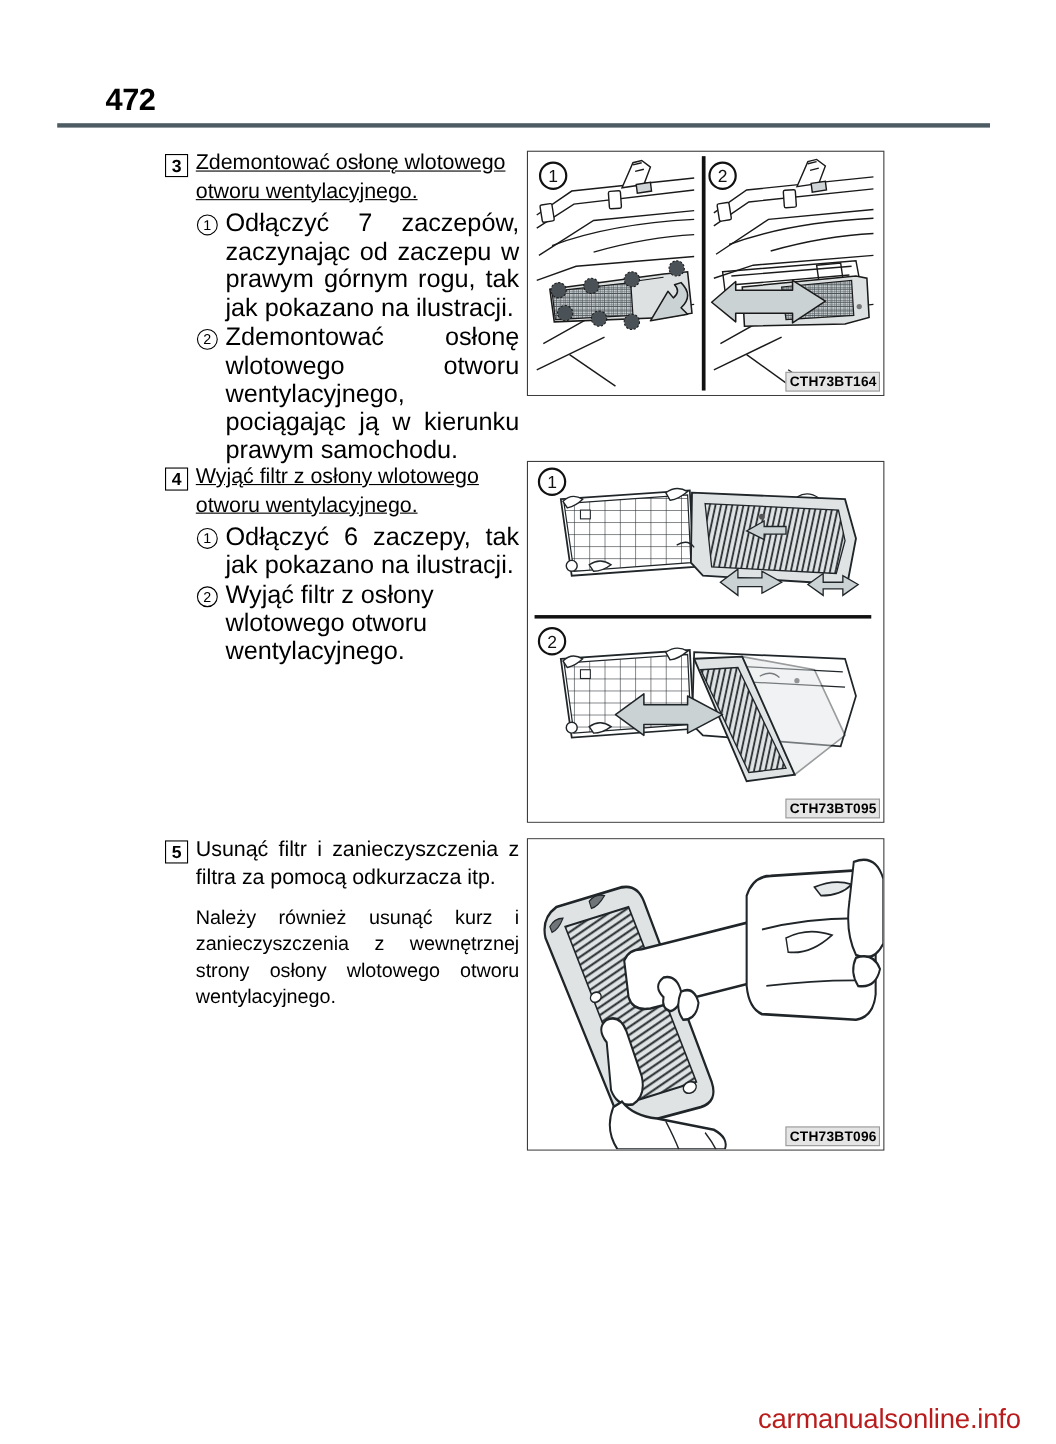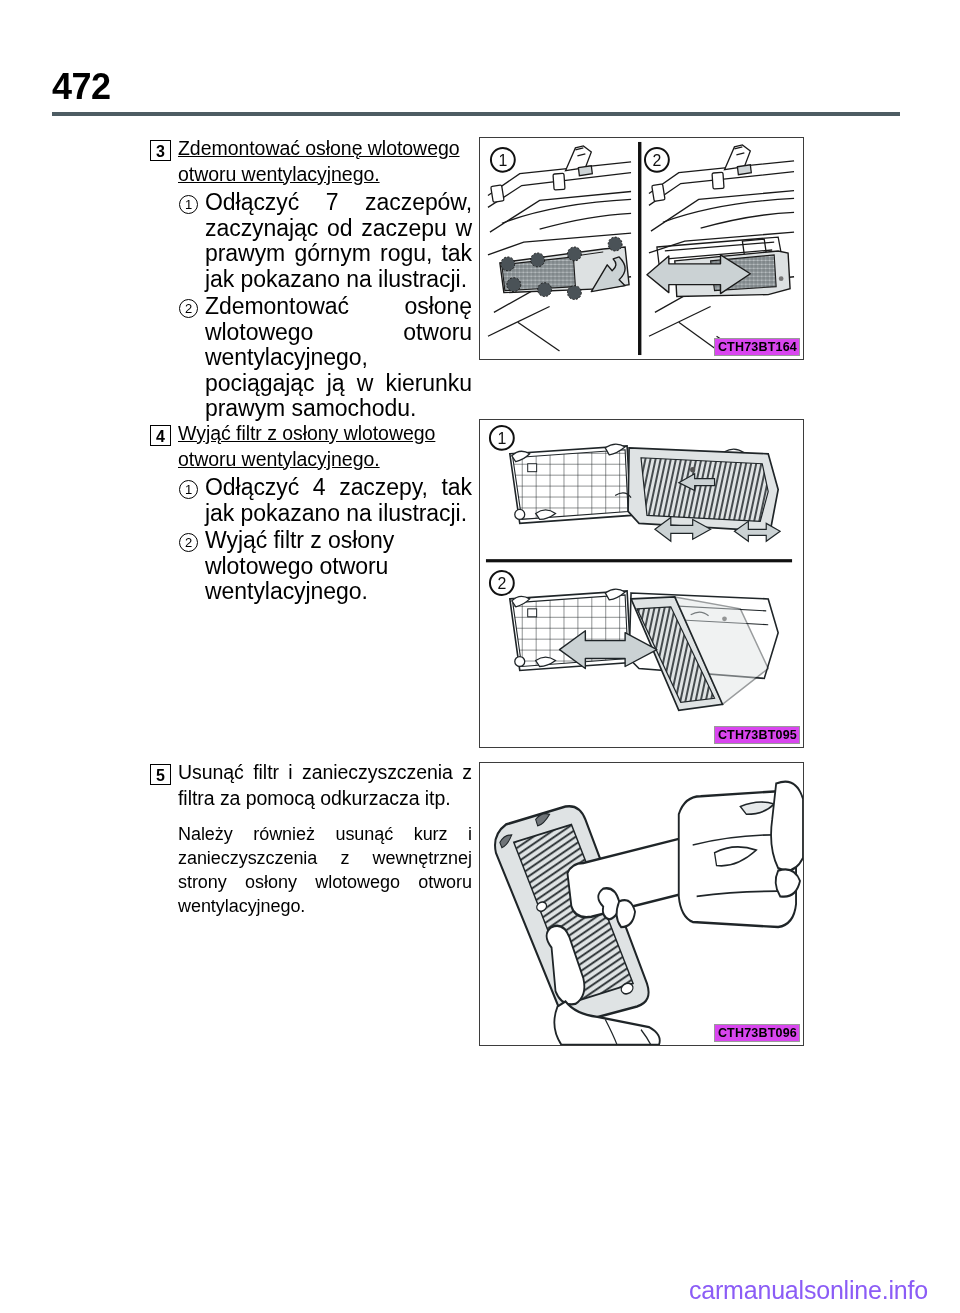--- a/index.html
+++ b/index.html
@@ -21,25 +21,26 @@
   .page-header {
     position: absolute;
     left: 52px;
     top: 60px;
     width: 848px;
     height: 45px;
     display: flex;
     align-items: flex-end;
   }
   .page-number {
-    font-size: 36px;
+    font-size: 28px;
     font-weight: bold;
     letter-spacing: -0.5px;
     line-height: 1;
     margin-right: 17px;
+    margin-left: 44px;
   }
   .header-title {
     font-size: 19.5px;
     font-weight: bold;
     line-height: 1;
     padding-bottom: 2px;
     letter-spacing: -0.1px;
   }
   .header-rule {
     position: absolute;
@@ -145,33 +146,33 @@
     background: #ffffff;
     overflow: hidden;
   }
   .fig-code {
     position: absolute;
     right: 3px;
     bottom: 3px;
     font-size: 12.5px;
     font-weight: bold;
     letter-spacing: 0.2px;
-    background: #d946ef;
+    background: #e5e5e5;
     padding: 1px 2px 1px 3px;
     border: 1px solid #9a9a9a;
     font-family: "Liberation Sans", sans-serif;
   }
   .fig-svg { display: block; width: 100%; height: 100%; }
 
   .watermark {
     position: absolute;
     right: 32px;
     bottom: 8px;
     font-size: 25px;
-    color: #8b5cf6;
+    color: #b91c1c;
     letter-spacing: -0.2px;
     font-family: "Liberation Sans", sans-serif;
   }
 </style>
 </head>
 <body>
 
 <div class="page-header">
   <div class="page-number">472</div>
 </div>
@@ -200,21 +201,21 @@
 
   <div class="text-col" style="top:421px;">
     <div class="step">
       <div class="step-head">
         <div class="step-box">4</div>
         <div class="step-text nojust">Wyjąć filtr z osłony wlotowego otworu wentylacyjnego.</div>
       </div>
       <div class="sub-list">
         <div class="sub-item">
           <div class="circ">1</div>
-          <div class="sub-text">Odłączyć 4 zaczepy, tak jak pokazano na ilustracji.</div>
+          <div class="sub-text">Odłączyć 6 zaczepy, tak jak pokazano na ilustracji.</div>
         </div>
         <div class="sub-item">
           <div class="circ">2</div>
           <div class="sub-text nojust">Wyjąć filtr z osłony wlotowego otworu wentylacyjnego.</div>
         </div>
       </div>
     </div>
   </div>
 
   <div class="text-col" style="top:760px;">

